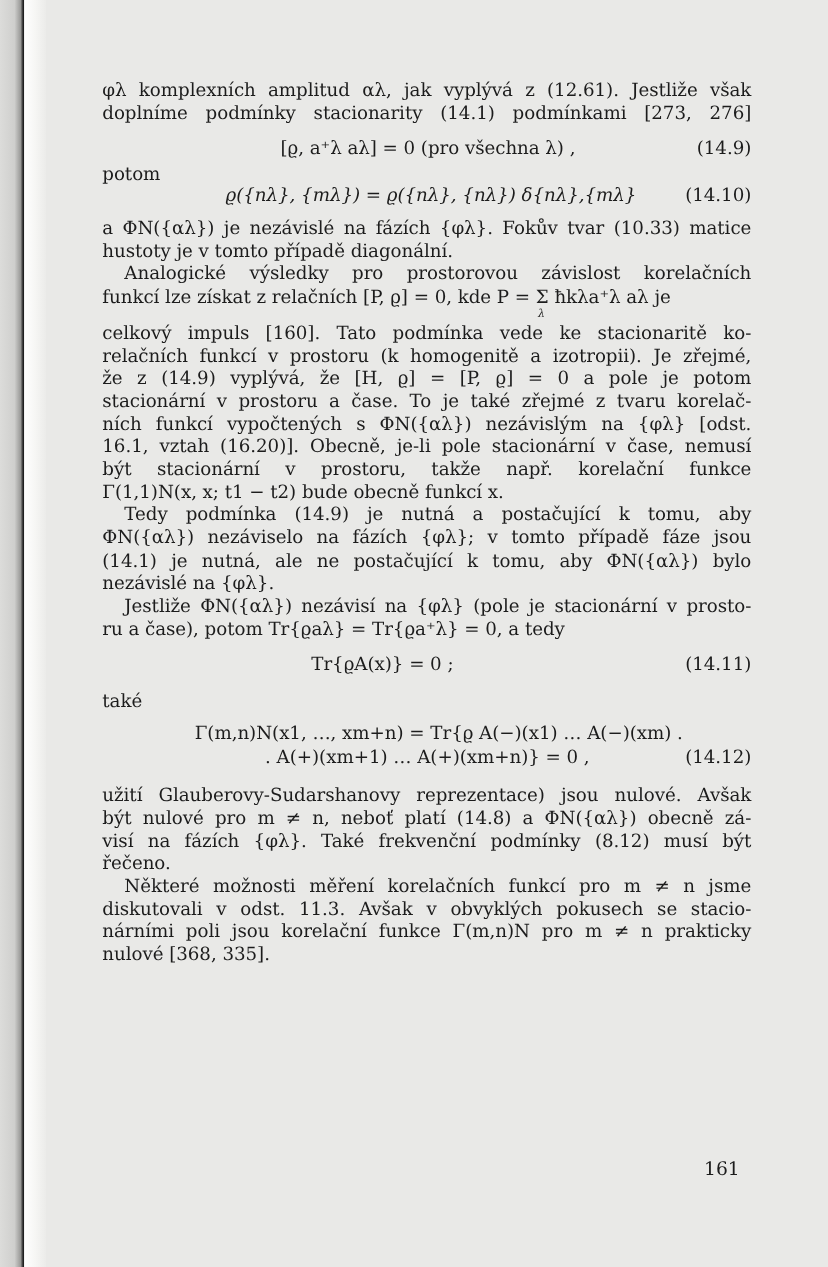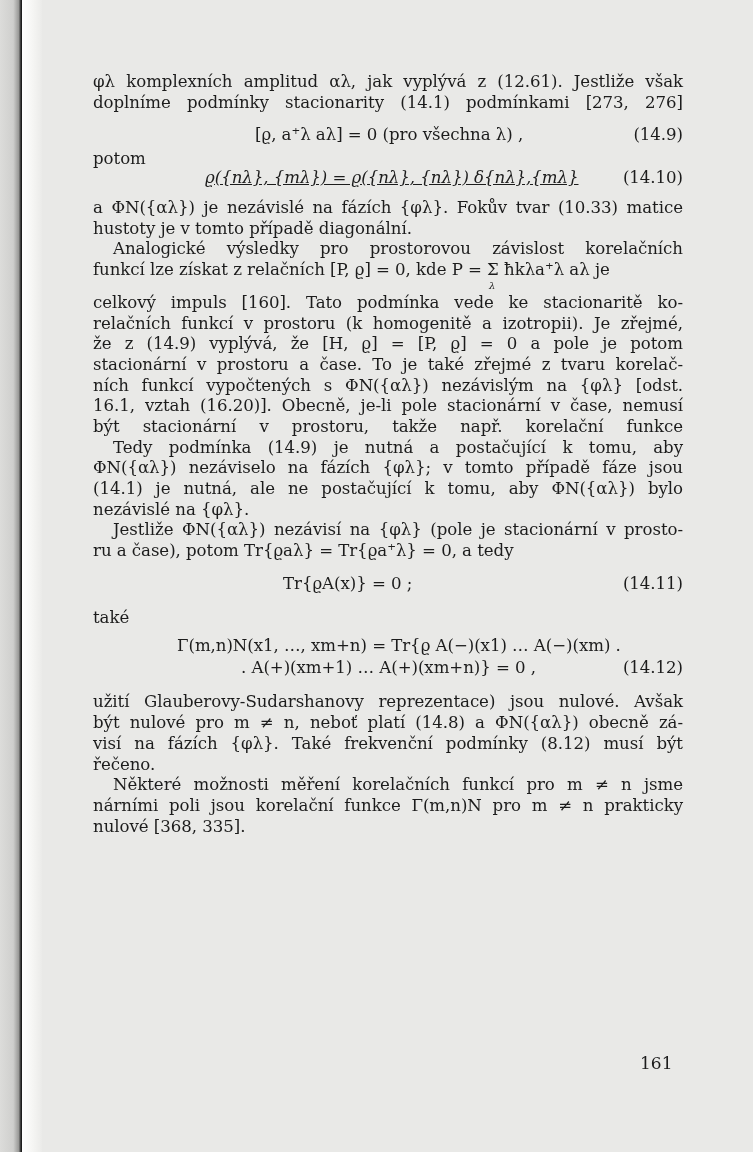--- a/index.html
+++ b/index.html
@@ -24,21 +24,21 @@
       letter-spacing: -0.05px;
     }
     .ln { display: block; white-space: nowrap; text-align: justify; text-align-last: justify; height: 20.7px; }
     .ln.last { text-align-last: left; }
     .indent { padding-left: 20px; }
     .eq {
       position: relative; display: block; white-space: nowrap; height: 22px;
     }
     .eq .body { position: absolute; }
     .eq .num { position: absolute; right: 0; text-align: right; }
-    .mi { font-style: italic; text-decoration: underline; }
+    .mi { font-style: italic; }
     .gap-s { height: 8px; }
     .gap-m { height: 12px; }
     .pagenum {
       position: absolute; left: 640px; top: 1053px;
       font-weight: normal; font-size: 17px;
     }
     .sumblock { display: inline-block; position: relative; }
     .sumblock .under { position: absolute; left: 2px; top: 16px; font-size: 10px; font-style: italic; }
   </style>
 </head>
@@ -69,20 +69,21 @@
     <span>ħkλa⁺λ aλ  je</span>
   </span>
   <div class="gap-m"></div>
   <span class="ln">celkový impuls [160]. Tato podmínka vede ke stacionaritě ko-</span>
   <span class="ln">relačních funkcí v prostoru (k homogenitě a izotropii). Je zřejmé,</span>
   <span class="ln">že z (14.9) vyplývá, že [H, ϱ] = [P, ϱ] = 0 a pole je potom</span>
   <span class="ln">stacionární v prostoru a čase. To je také zřejmé z tvaru korelač-</span>
   <span class="ln">ních funkcí vypočtených s ΦN({αλ}) nezávislým na {φλ} [odst.</span>
   <span class="ln">16.1, vztah (16.20)]. Obecně, je-li pole stacionární v čase, nemusí</span>
   <span class="ln">být stacionární v prostoru, takže např. korelační funkce</span>
+  <span class="ln last">Γ(1,1)N(x, x; t1 − t2) bude obecně funkcí x.</span>
   <span class="ln indent">Tedy podmínka (14.9) je nutná a postačující k tomu, aby</span>
   <span class="ln">ΦN({αλ}) nezáviselo na fázích {φλ}; v tomto případě fáze jsou</span>
   <span class="ln">(14.1) je nutná, ale ne postačující k tomu, aby ΦN({αλ}) bylo</span>
   <span class="ln last">nezávislé na {φλ}.</span>
   <span class="ln indent">Jestliže ΦN({αλ}) nezávisí na {φλ} (pole je stacionární v prosto-</span>
   <span class="ln last">ru a čase), potom Tr{ϱaλ} = Tr{ϱa⁺λ} = 0, a tedy</span>
   <div class="gap-m"></div>
   <div class="eq">
     <span class="body" style="left:190px">Tr{ϱA(x)} = 0 ;</span>
     <span class="num">(14.11)</span>
@@ -96,17 +97,18 @@
   <div class="eq">
     <span class="body" style="left:148px">. A(+)(xm+1) … A(+)(xm+n)} = 0 ,</span>
     <span class="num">(14.12)</span>
   </div>
   <div class="gap-m"></div>
   <span class="ln">užití Glauberovy-Sudarshanovy reprezentace) jsou nulové. Avšak</span>
   <span class="ln">být nulové pro m ≠ n, neboť platí (14.8) a ΦN({αλ}) obecně zá-</span>
   <span class="ln">visí na fázích {φλ}. Také frekvenční podmínky (8.12) musí být</span>
   <span class="ln last">řečeno.</span>
   <span class="ln indent">Některé možnosti měření korelačních funkcí pro m ≠ n jsme</span>
+  <span class="ln">diskutovali v odst. 11.3. Avšak v obvyklých pokusech se stacio-</span>
   <span class="ln">nárními poli jsou korelační funkce Γ(m,n)N pro m ≠ n prakticky</span>
   <span class="ln last">nulové [368, 335].</span>
 </div>
 
 <div class="pagenum">161</div>
 
 </body></html>

